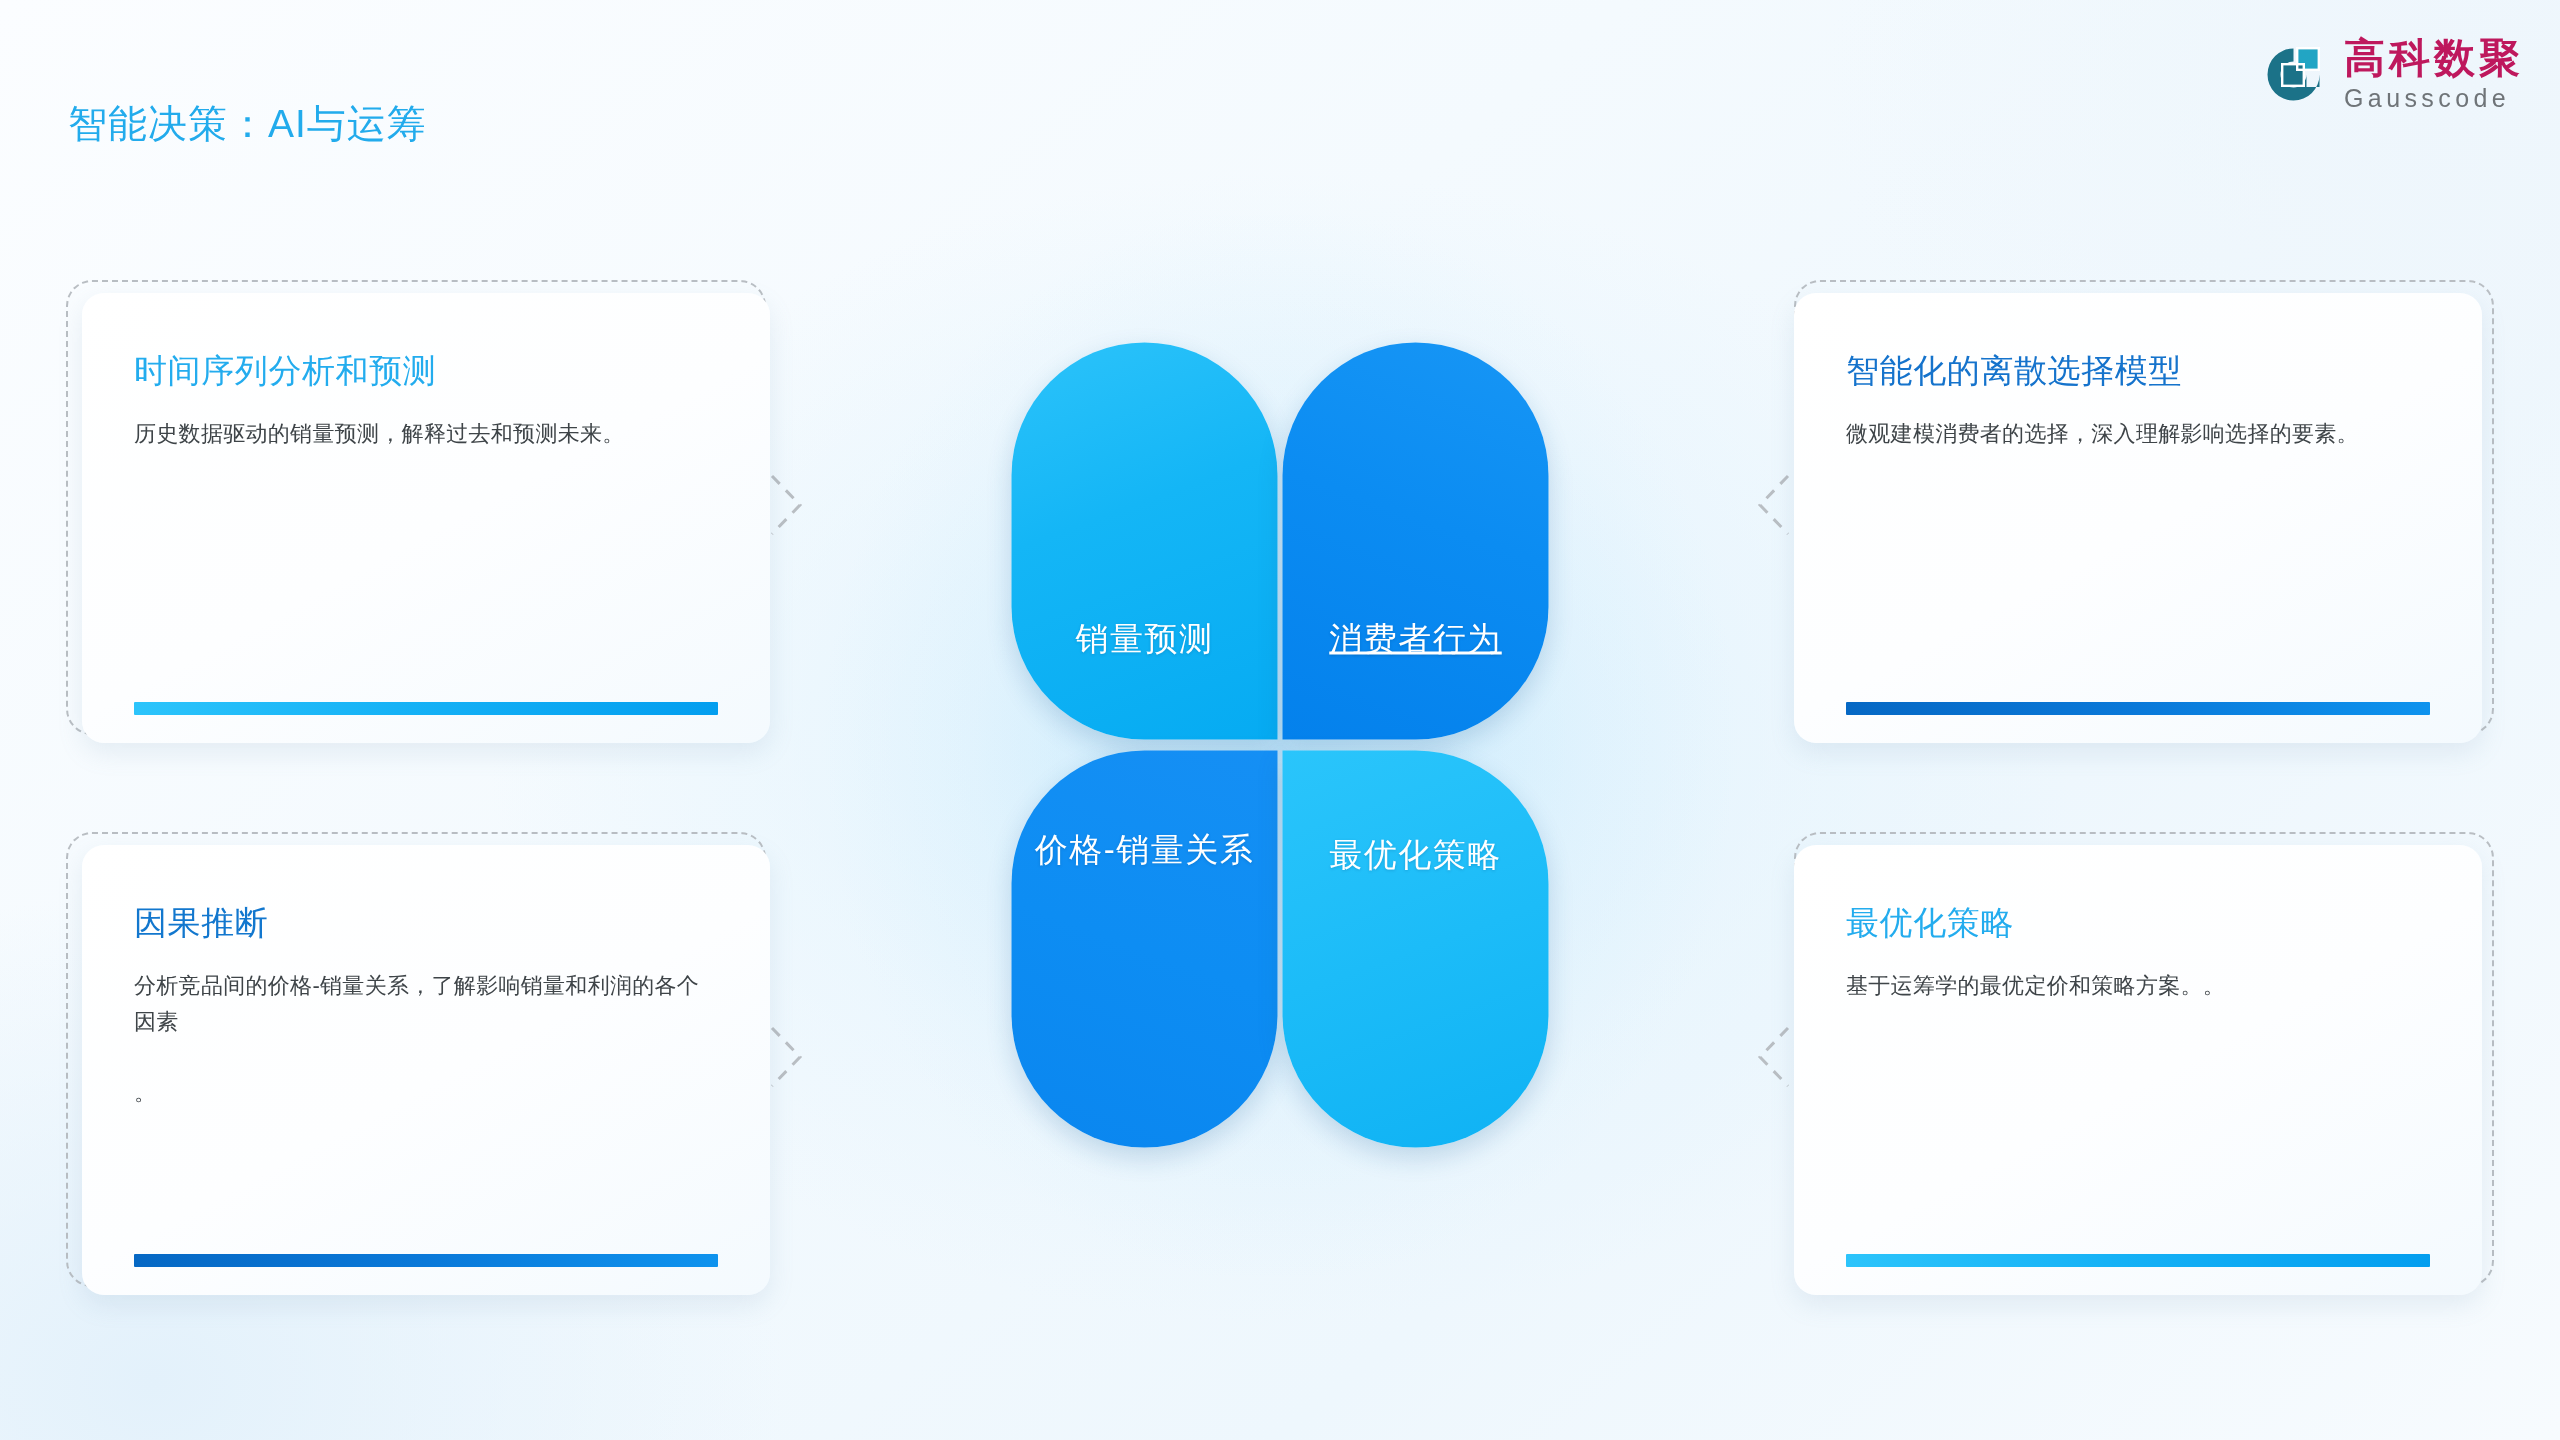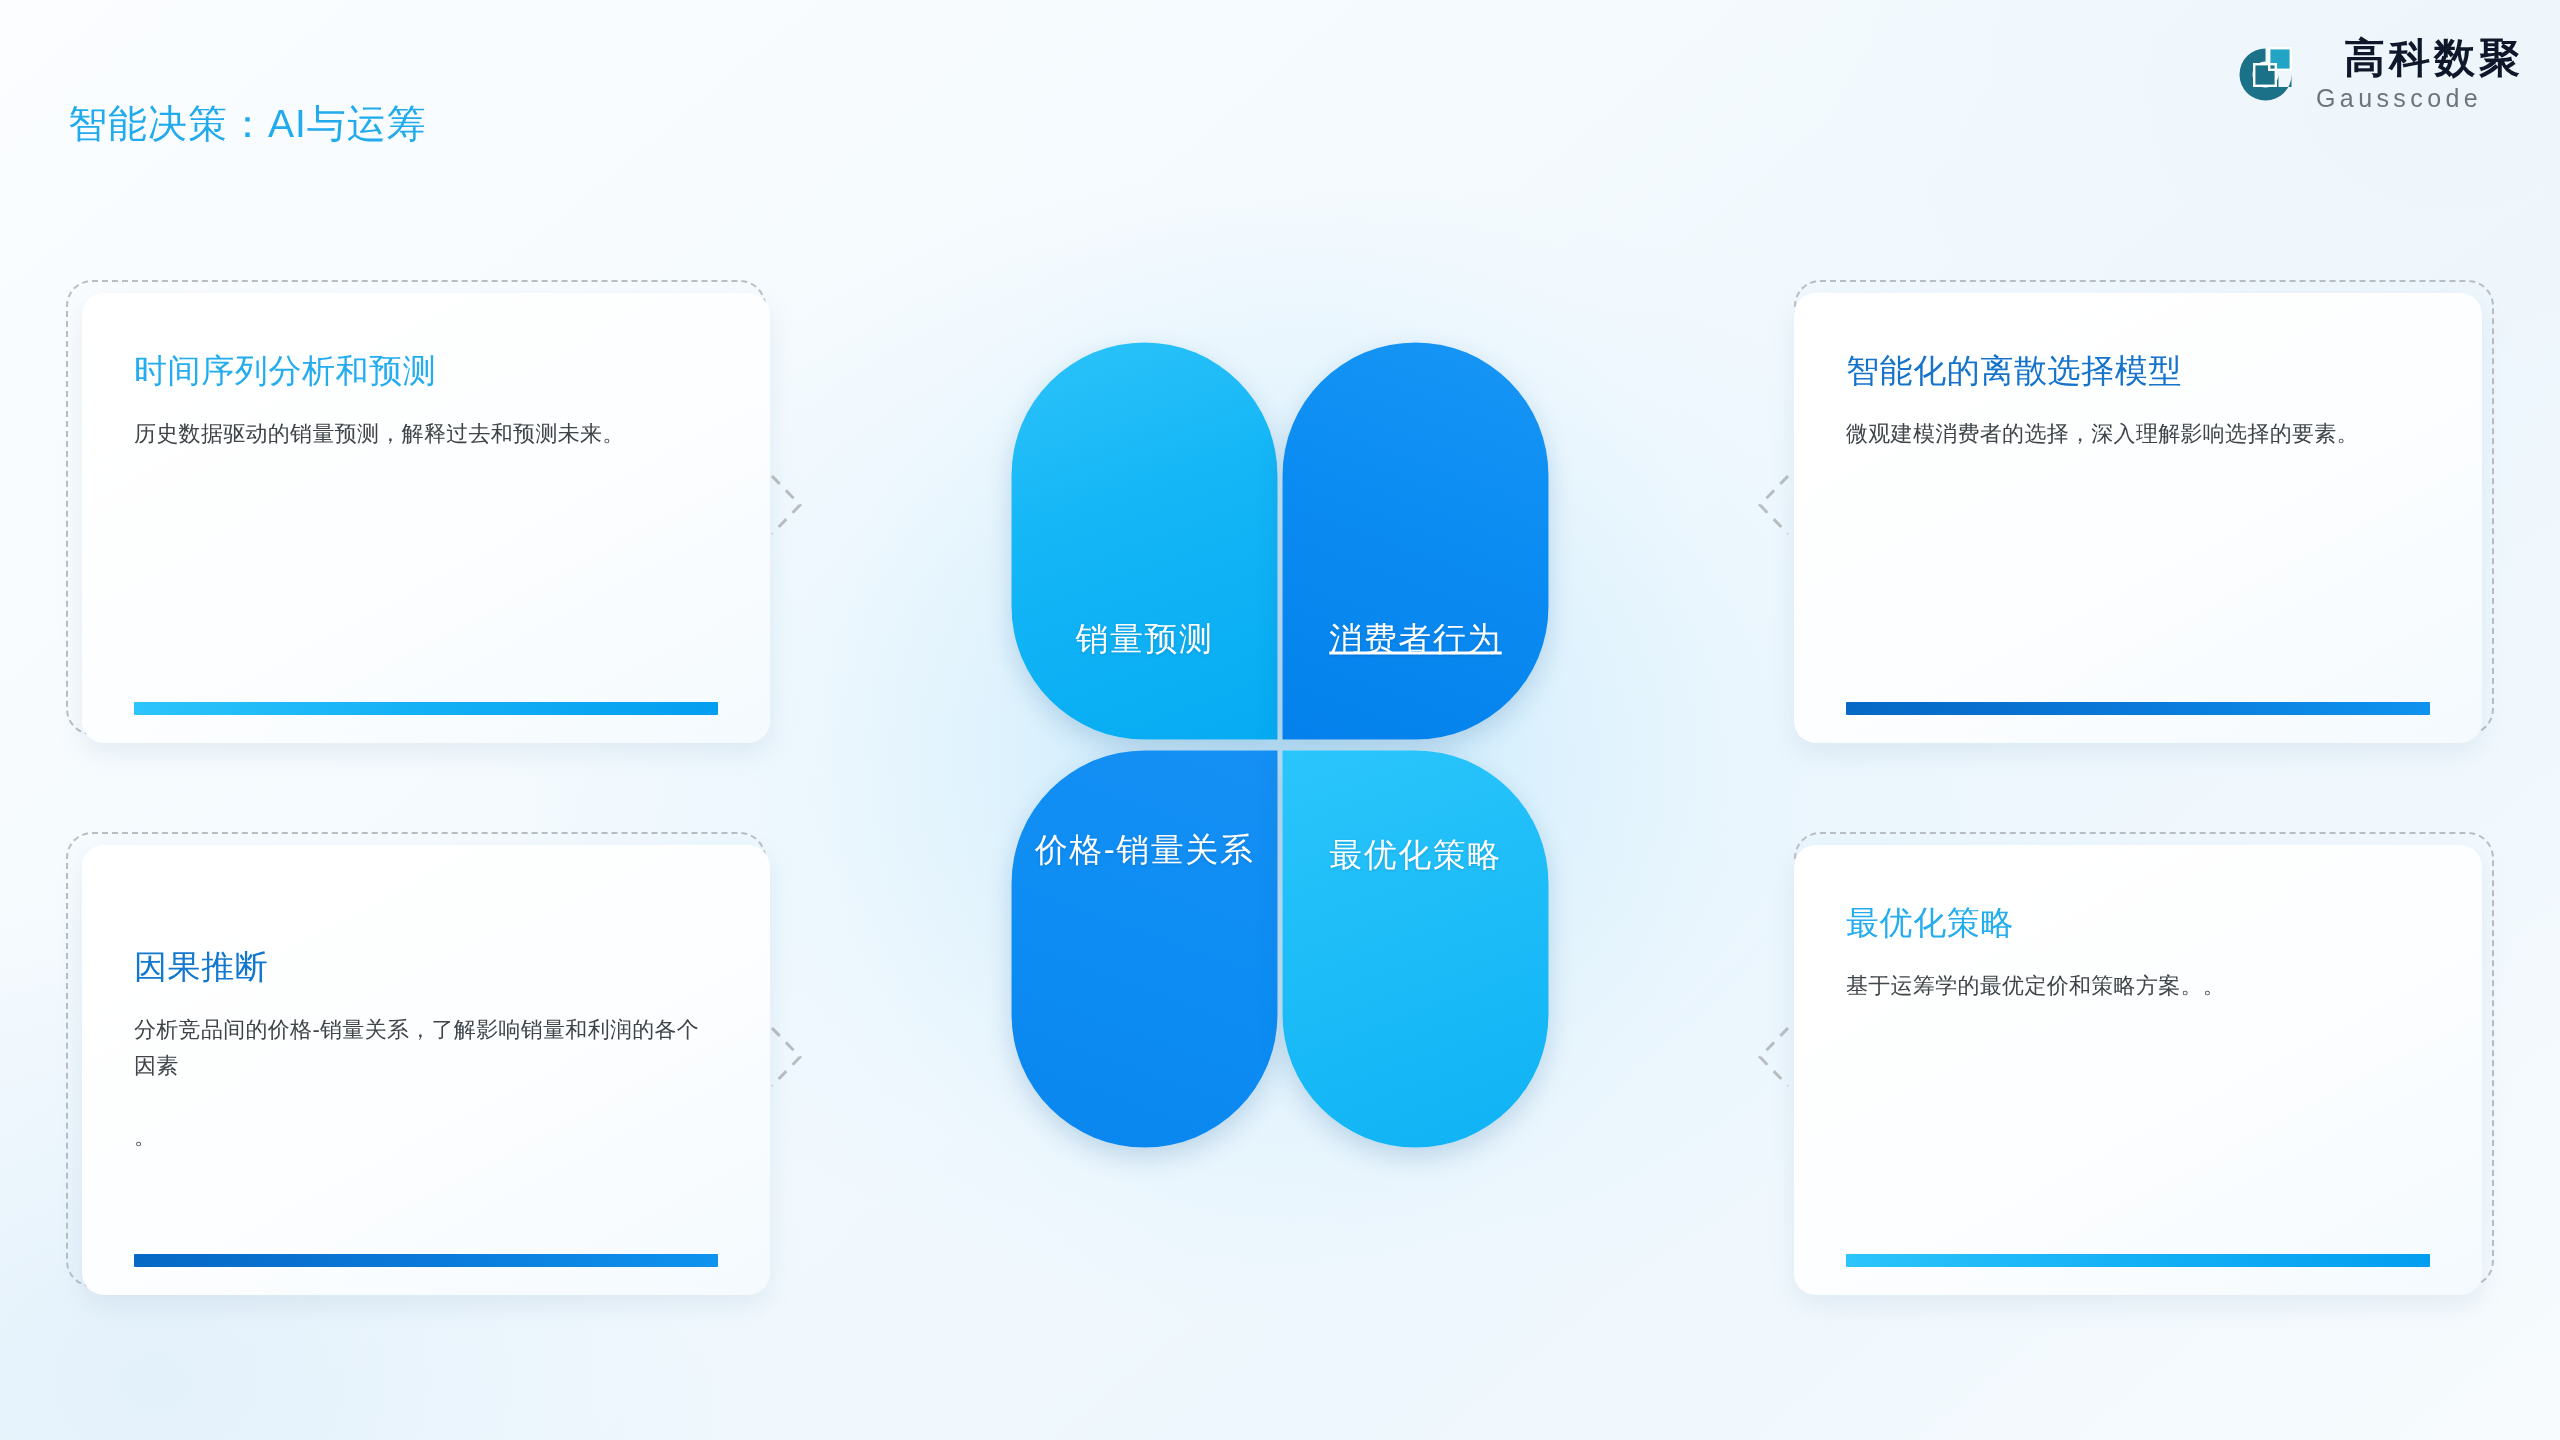--- a/index.html
+++ b/index.html
@@ -24,22 +24,22 @@
     color:#22ABEC; white-space:nowrap;
   }
 
   .logo {
     position:absolute; right:36px; top:38px;
     display:flex; align-items:center; gap:19px;
   }
   .logo-mark { position:relative; width:63px; height:63px; flex:0 0 auto; }
   .logo-text { display:flex; flex-direction:column; line-height:1; }
   .logo-cn {
-    font-size:41px; font-weight:700; color:#0f172a;
-    letter-spacing:4px; font-family:Liberation Serif, serif;margin-left:28px;
+    font-size:41px; font-weight:700; color:#be185d;
+    letter-spacing:4px; font-family:Liberation Serif, serif;
   }
   .logo-en {
     font-size:25px; font-weight:400; color:#6f7478;
     letter-spacing:4.4px; margin-top:7px;
   }
 
   
   .flower {
     position:absolute; left:50%; top:745px;
     transform:translate(-50%,-50%);
@@ -122,21 +122,21 @@
   
   .card-tl { left:66px;   top:280px; }
   .card-bl { left:66px;   top:832px; }
   .card-tr { right:66px;  top:280px; }
   .card-br { right:66px;  top:832px; }
 
   .card-tr .card-inner, .card-br .card-inner { left:-2px; }
 
   
   .title-cyan  { color:#23ACEE; }
-  .title-blue  { color:#1277CE;margin-top:44px; }
+  .title-blue  { color:#1277CE; }
   .title-blue2 { color:#1573CC; }
 
   .bar-cyan { background:linear-gradient(90deg,#2CC4FB 0%,#16B2F6 45%,#039EEF 100%); }
   .bar-blue { background:linear-gradient(90deg,#0668C4 0%,#0A79D9 50%,#0E93EE 100%); }
 
   
   .connector { position:absolute; width:46px; height:70px; pointer-events:none; }
   .conn-tl { left:770px;  top:470px; }
   .conn-bl { left:770px;  top:1022px; }
   .conn-tr { right:770px; top:470px; }

